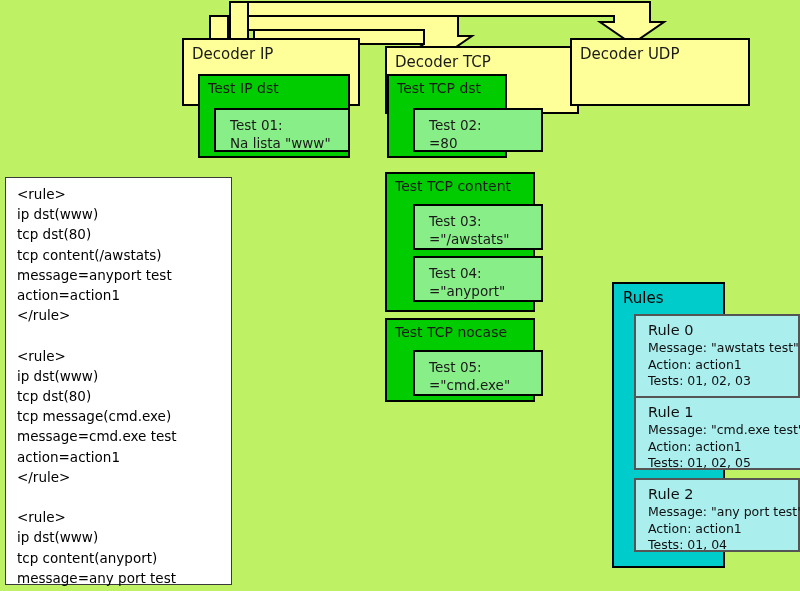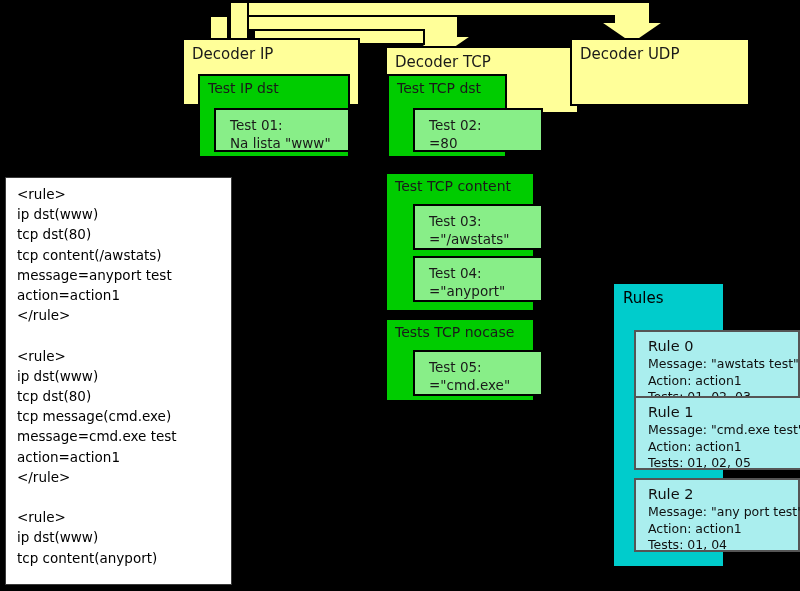--- a/index.html
+++ b/index.html
@@ -9,21 +9,21 @@
   }
   body {
     font-family: "DejaVu Sans", sans-serif;
     -webkit-font-smoothing: antialiased;
   }
   #canvas {
     position: relative;
     width: 800px;
     height: 591px;
     overflow: hidden;
-    background: #000000;
+    background: #bef264;
   }
 
   
   .box {
     position: absolute;
     box-sizing: border-box;
     border: 2px solid #000000;
     color: #1a1a1a;
   }
   .decoder {
@@ -166,21 +166,21 @@
   <div class="box testleaf" style="left:413px; top:204px; width:130px; height:46px;">
     <span class="ln">Test 03:</span>
     <span class="ln">="/awstats"</span>
   </div>
   <div class="box testleaf" style="left:413px; top:256px; width:130px; height:46px;">
     <span class="ln">Test 04:</span>
     <span class="ln">="anyport"</span>
   </div>
 
   <div class="box testgroup" style="left:385px; top:318px; width:150px; height:84px;">
-    <span class="hdr">Tests TCP nocase</span>
+    <span class="hdr">Test TCP nocase</span>
   </div>
   <div class="box testleaf" style="left:413px; top:350px; width:130px; height:46px;">
     <span class="ln">Test 05:</span>
     <span class="ln">="cmd.exe"</span>
   </div>
 
   <div class="box decoder" style="left:570px; top:38px; width:180px; height:68px;">
     <span class="hdr">Decoder UDP</span>
   </div>
 
@@ -197,28 +197,29 @@
     <span class="ln">ip dst(www)</span>
     <span class="ln">tcp dst(80)</span>
     <span class="ln">tcp message(cmd.exe)</span>
     <span class="ln">message=cmd.exe test</span>
     <span class="ln">action=action1</span>
     <span class="ln">&lt;/rule&gt;</span>
     <span class="ln"></span>
     <span class="ln">&lt;rule&gt;</span>
     <span class="ln">ip dst(www)</span>
     <span class="ln">tcp content(anyport)</span>
+    <span class="ln">message=any port test</span>
 
   </div>
 
   <div class="rulesbox" style="left:612px; top:282px; width:113px; height:286px;">
     <span class="hdr">Rules</span>
   </div>
 
-  <div class="rulecard" style="left:634px; top:330px; width:166px; height:92px;">
+  <div class="rulecard" style="left:634px; top:314px; width:166px; height:92px;">
     <span class="title">Rule 0</span>
     <span class="ln">Message: "awstats test"</span>
     <span class="ln">Action: action1</span>
     <span class="ln">Tests: 01, 02, 03</span>
   </div>
 
   <div class="rulecard" style="left:634px; top:396px; width:183px; height:74px;">
     <span class="title">Rule 1</span>
     <span class="ln">Message: "cmd.exe test"</span>
     <span class="ln">Action: action1</span>

